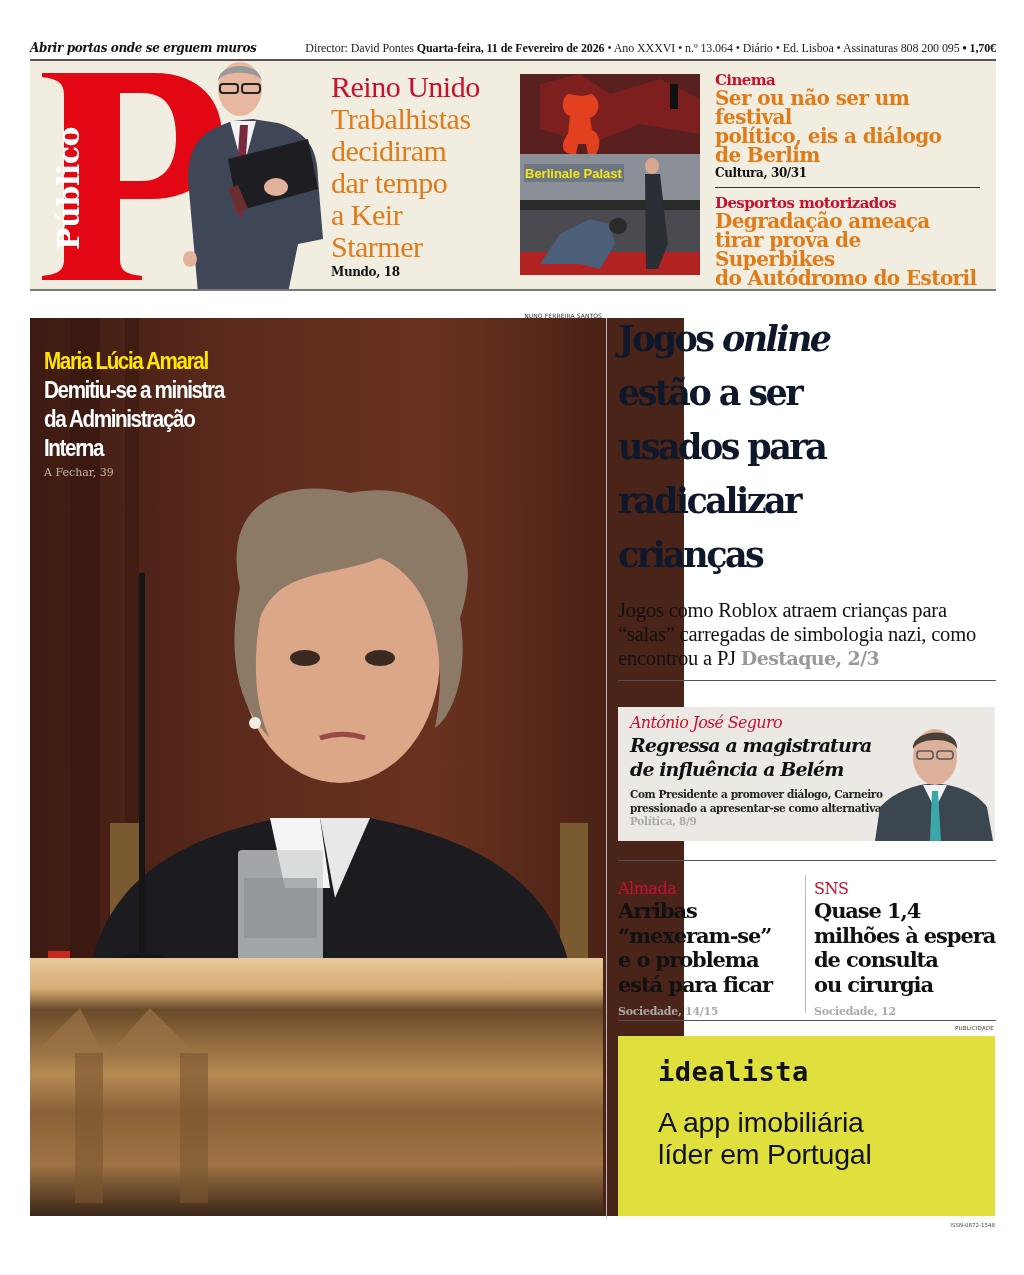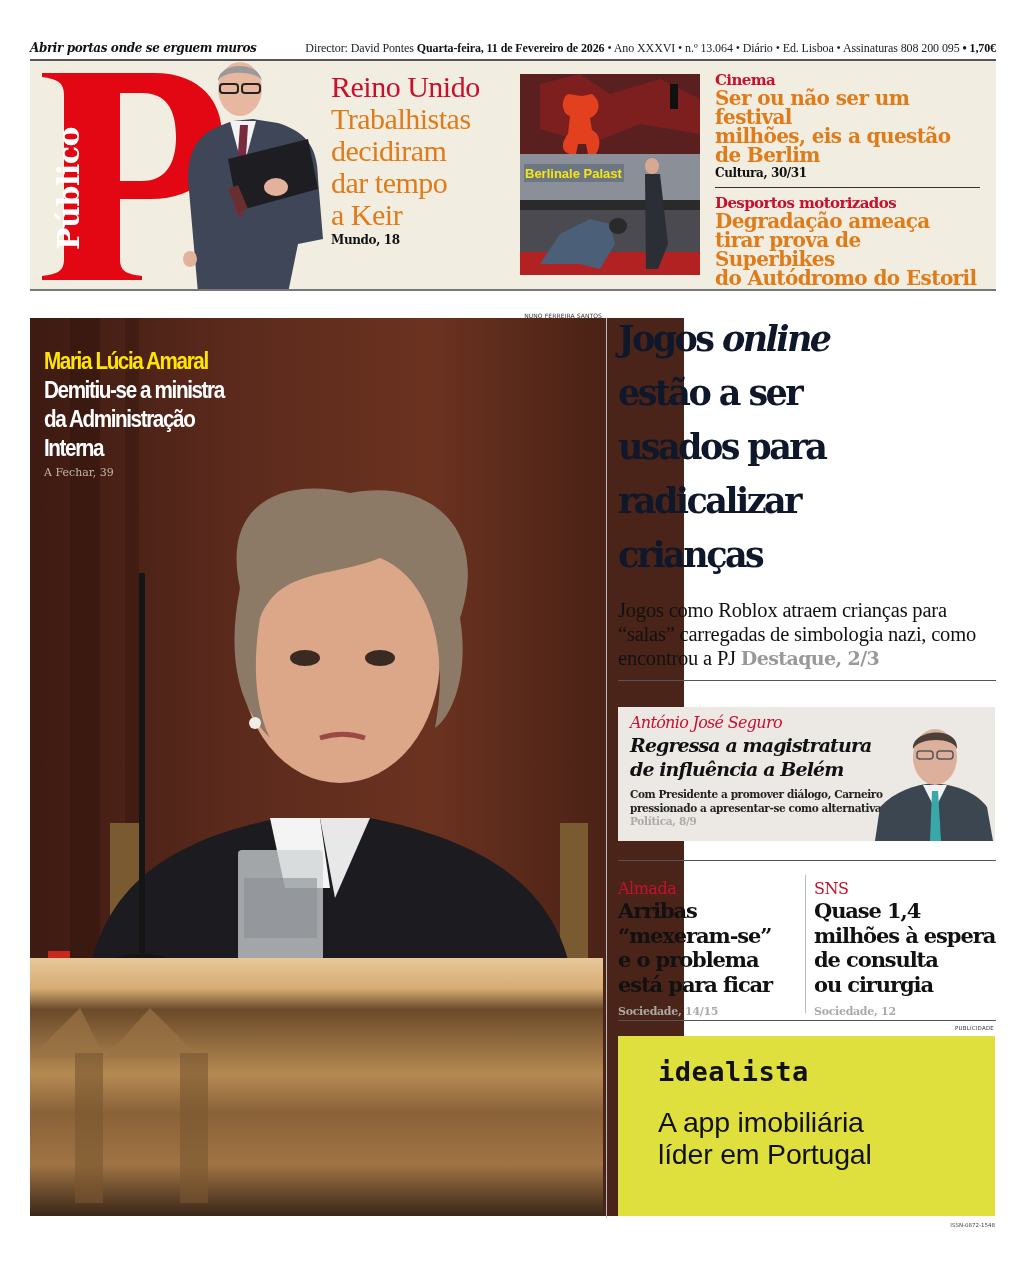--- a/index.html
+++ b/index.html
@@ -108,20 +108,21 @@
     <ellipse cx="118" cy="128" rx="12" ry="9" fill="#e2b29c"></ellipse>
     <ellipse cx="32" cy="200" rx="7" ry="8" fill="#e2b29c"></ellipse>
   </svg>
 
   <div class="lead-top">
     <div class="lead-kicker">Reino Unido</div>
     <div class="lead-head">Trabalhistas</div>
     <div class="lead-head">decidiram</div>
     <div class="lead-head">dar tempo</div>
     <div class="lead-head">a Keir</div>
+    <div class="lead-head">Starmer</div>
     <div class="lead-sec">Mundo, 18</div>
   </div>
 
   <svg class="berlin-photo" viewBox="0 0 180 201">
     <rect width="180" height="201" fill="#3a2a2a"></rect>
     <rect x="0" y="0" width="180" height="90" fill="#5a1f1f"></rect>
     <path d="M20 10 L60 0 L90 20 L140 5 L180 25 L180 60 L120 50 L70 70 L20 55 Z" fill="#8b2020" opacity="0.7"></path>
     <path d="M48 20 C40 25 42 40 50 42 L48 60 C40 70 42 78 50 80 L56 80 L58 70 L66 70 L68 80 L76 80 C82 70 80 60 72 56 L70 44 C80 40 82 28 72 20 L62 22 Z" fill="#e2401e"></path>
     <rect x="150" y="10" width="8" height="25" fill="#111"></rect>
     <rect x="0" y="80" width="180" height="50" fill="#8a8f98"></rect>
@@ -133,21 +134,21 @@
     <path d="M20 190 L40 160 L70 145 L90 150 L95 170 L80 195 L60 190 Z" fill="#4c5f78"></path>
     <ellipse cx="98" cy="152" rx="9" ry="8" fill="#2a2a2a"></ellipse>
     <path d="M125 100 L140 100 L148 170 L138 195 L126 195 Z" fill="#2c2e36"></path>
     <ellipse cx="132" cy="92" rx="7" ry="8" fill="#d8a890"></ellipse>
   </svg>
 
   <div class="side-stories">
     <div>
       <div class="ss-kicker">Cinema</div>
       <div class="ss-head">Ser ou não ser um festival</div>
-      <div class="ss-head">milhões, eis a questão</div>
+      <div class="ss-head">político, eis a diálogo</div>
       <div class="ss-head">de Berlim</div>
       <div class="ss-sec">Cultura, 30/31</div>
     </div>
     <div class="ss-rule"></div>
     <div>
       <div class="ss-kicker">Desportos motorizados</div>
       <div class="ss-head">Degradação ameaça</div>
       <div class="ss-head">tirar prova de Superbikes</div>
       <div class="ss-head">do Autódromo do Estoril</div>
       <div class="ss-sec">Desporto, 36</div>

